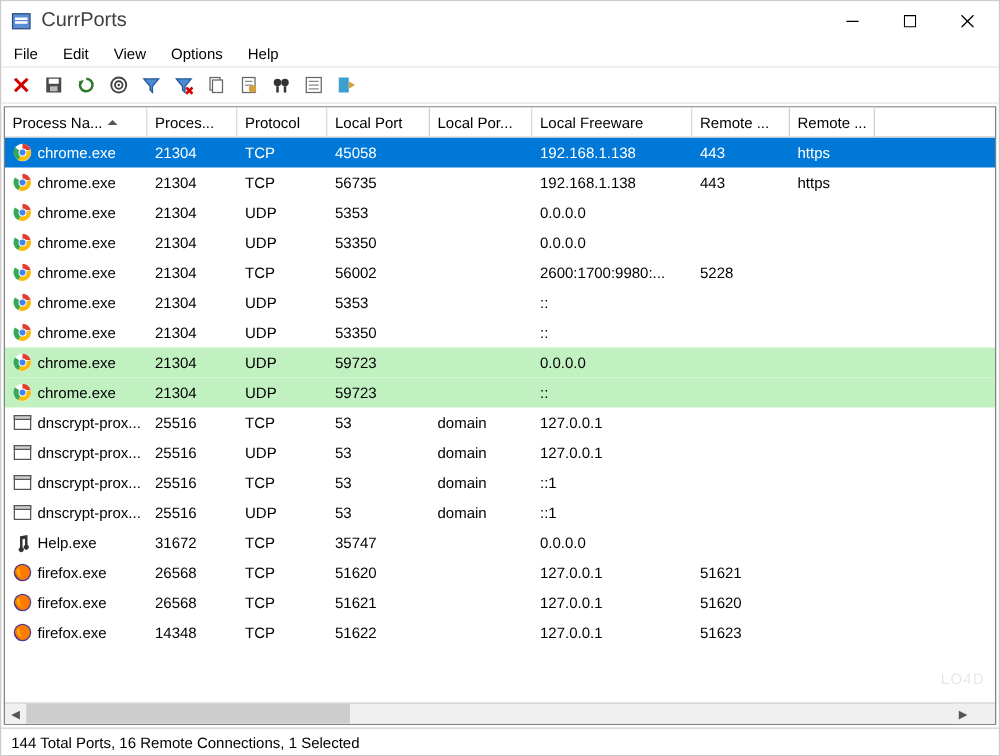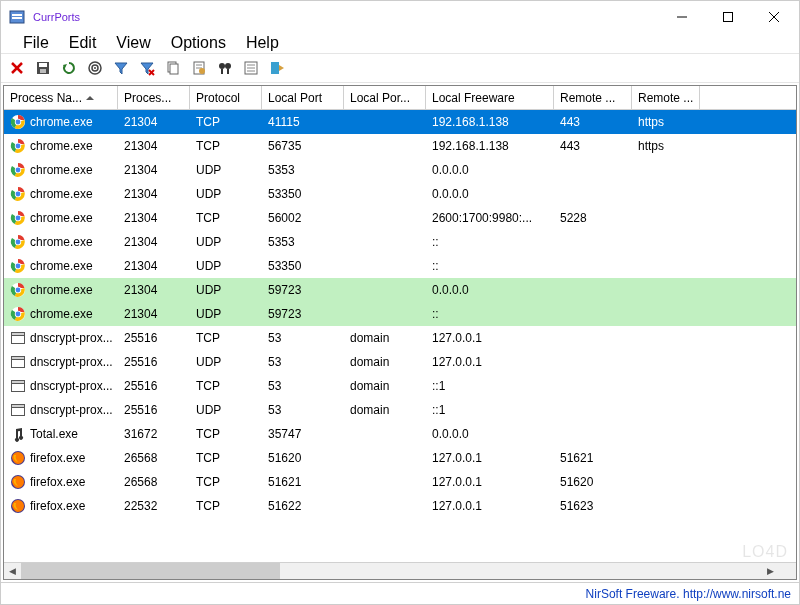--- a/index.html
+++ b/index.html
@@ -22,42 +22,42 @@
       padding: 0 2px 0 8px;
       background: #fff;
     }
     .titlebar .app-icon {
       width: 16px; height: 16px;
       margin-right: 8px;
       display: flex;
       align-items: center; justify-content: center;
     }
     .titlebar .title {
-      font-size: 11px;
-      color: #6d28d9;
+      font-size: 16px;
+      color: #404040;
       flex: 0 0 auto;
     }
     .titlebar .spacer { flex: 1; }
     .titlebar .win-controls { display: flex; }
     .titlebar .win-btn {
       width: 46px; height: 30px;
       display: flex; align-items: center; justify-content: center;
       font-family: "Segoe UI Symbol", sans-serif;
       font-size: 10px;
       color: #000;
       cursor: default;
     }
     .titlebar .win-btn.close { font-size: 13px; }
     
     .menubar {
       height: 20px;
       display: flex;
       align-items: center;
-      padding: 0 12px;
-      font-size: 16px;
+      padding: 0 0;
+      font-size: 12px;
     }
     .menubar .menu-item {
       padding: 2px 10px;
       cursor: default;
     }
     
     .toolbar {
       height: 30px;
       display: flex;
       align-items: center;
@@ -175,23 +175,23 @@
     }
     .statusbar .spacer { flex: 1; }
     .statusbar .right {
       color: #1040c0;
       font-size: 12px;
     }
     
     .watermark {
       position: absolute;
       right: 12px;
-      bottom: 44px;
+      bottom: 55px;
       color: rgba(0,0,0,0.10);
-      font-size: 16px;
+      font-size: 12px;
       font-weight: 400;
       letter-spacing: 1px;
       pointer-events: none;
     }
     
     .table-body::-webkit-scrollbar { width: 17px; }
     .table-body::-webkit-scrollbar-track { background: #f0f0f0; }
     .table-body::-webkit-scrollbar-thumb { background: #cdcdcd; }
     .table-body::-webkit-scrollbar-button { background: #f0f0f0; height: 17px; }
   </style>
@@ -334,21 +334,21 @@
               <path d="M14.5 6 A7 7 0 0 1 4.5 14 L8 8 L14.5 6 Z" fill="#fbbc05"></path>
               <path d="M4.5 14 A7 7 0 0 1 2 4 L8 8 Z" fill="#34a853"></path>
               <circle cx="8" cy="8" r="3.2" fill="#fff"></circle>
               <circle cx="8" cy="8" r="2.4" fill="#4285f4"></circle>
             </svg>
           </span>
           <span>chrome.exe</span>
         </div>
         <div class="td c1">21304</div>
         <div class="td c2">TCP</div>
-        <div class="td c3">41115</div>
+        <div class="td c3">45058</div>
         <div class="td c4"></div>
         <div class="td c5">192.168.1.138</div>
         <div class="td c6">443</div>
         <div class="td c7">https</div>
       </div>
       <div class="tr">
         <div class="td c0">
           <span class="row-icon">
             <svg width="16" height="16" viewBox="0 0 16 16">
               <circle cx="8" cy="8" r="7" fill="#fff"></circle>
@@ -595,21 +595,21 @@
         <div class="td c6"></div>
         <div class="td c7"></div>
       </div>
       <div class="tr">
         <div class="td c0">
           <span class="row-icon">
             <svg width="16" height="16" viewBox="0 0 16 16">
               <path d="M6 3 L12 2 L12 10 A2 2 0 1 1 10 10 L10 5 L8 5.3 L8 12 A2 2 0 1 1 6 12 Z" fill="#333"></path>
             </svg>
           </span>
-          <span>Total.exe</span>
+          <span>Help.exe</span>
         </div>
         <div class="td c1">31672</div>
         <div class="td c2">TCP</div>
         <div class="td c3">35747</div>
         <div class="td c4"></div>
         <div class="td c5">0.0.0.0</div>
         <div class="td c6"></div>
         <div class="td c7"></div>
       </div>
       <div class="tr">
@@ -654,37 +654,37 @@
         <div class="td c0">
           <span class="row-icon">
             <svg width="16" height="16" viewBox="0 0 16 16">
               <circle cx="8" cy="8" r="7" fill="#4a3a8a"></circle>
               <path d="M2 8 A6 6 0 0 1 14 8 A6 6 0 0 1 8 14 C5 14 3 11 2 8 Z" fill="#ff7b00"></path>
               <path d="M4 5 C3 7 4 11 8 12 C6 10 5 7 6 5 Z" fill="#ffb000"></path>
             </svg>
           </span>
           <span>firefox.exe</span>
         </div>
-        <div class="td c1">22532</div>
+        <div class="td c1">14348</div>
         <div class="td c2">TCP</div>
         <div class="td c3">51622</div>
         <div class="td c4"></div>
         <div class="td c5">127.0.0.1</div>
         <div class="td c6">51623</div>
         <div class="td c7"></div>
       </div>
     </div>
   <div class="hscroll">
     <div class="arrow">◀</div>
     <div class="track">
         <div class="thumb"></div>
       </div>
     <div class="arrow">▶</div>
     <div class="corner"></div>
   </div>
 </div>
 
 <div class="statusbar">
+  <span>144 Total Ports, 16 Remote Connections, 1 Selected</span>
   <span class="spacer"></span>
-  <span class="right">NirSoft Freeware.   http://www.nirsoft.ne</span>
 </div>
 
 <div class="watermark">LO4D</div>
 
 </body></html>

